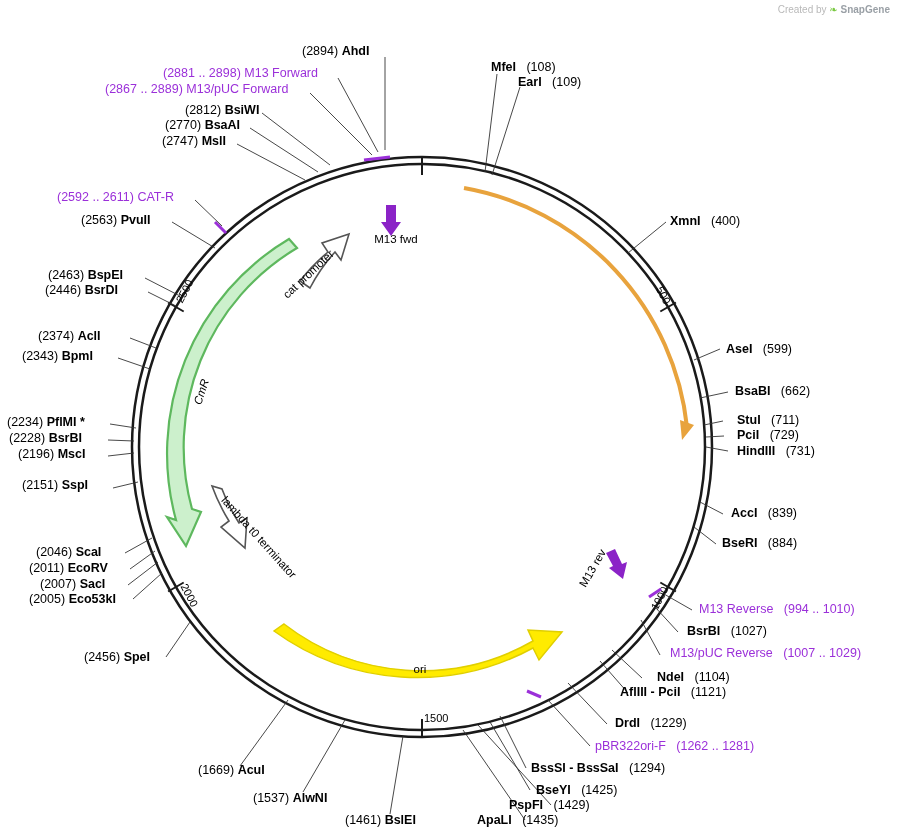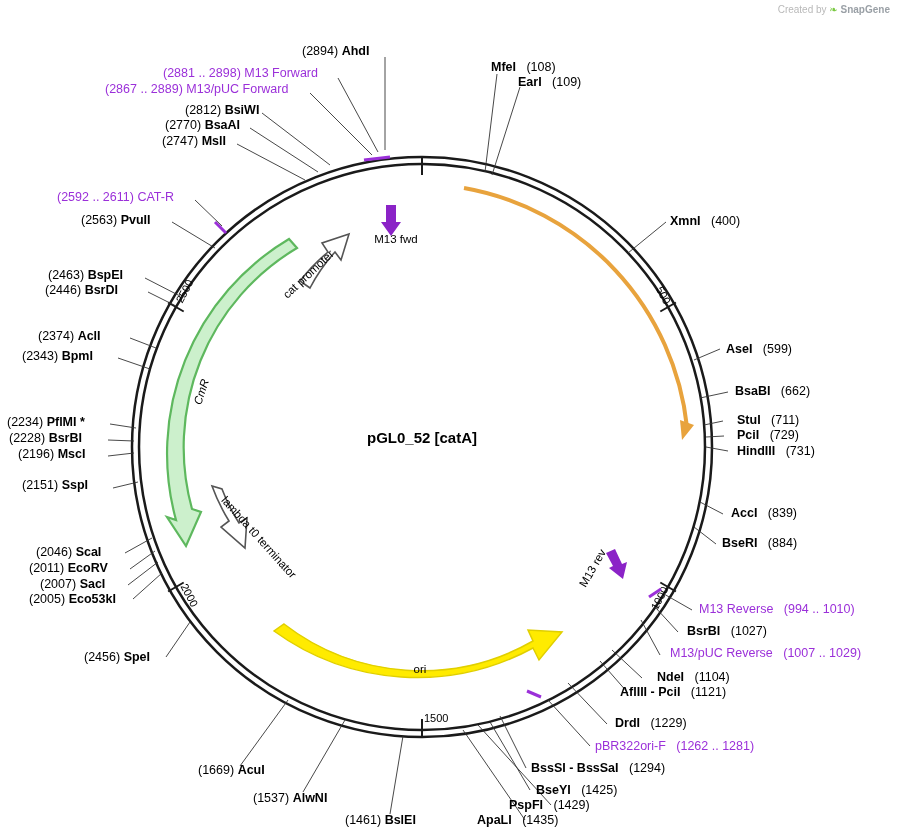--- a/index.html
+++ b/index.html
@@ -157,21 +157,20 @@
       <line x1="628" y1="693" x2="600" y2="661"></line>
       <line x1="607" y1="724" x2="568" y2="683"></line>
       <line x1="590" y1="746" x2="548" y2="700"></line>
       <line x1="526" y1="768" x2="500" y2="716"></line>
       <line x1="530" y1="790" x2="490" y2="722"></line>
       <line x1="551" y1="805" x2="478" y2="725"></line>
       <line x1="525" y1="820" x2="463" y2="730"></line>
     </g>
   </svg>
 
-  <div class="title" style="left:0;top:429px;width:844px;text-align:center;">pGL0_52 [catA]</div>
 
   <div class="lbl" style="left:302px;top:44px;"><span class="pos">(2894)</span> <span class="nm">AhdI</span></div>
 
   <div class="lbl purple" style="left:163px;top:66px;text-align:center;"><span class="pos">(2881 .. 2898)</span> <span class="nm">M13 Forward</span></div>
 
   <div class="lbl purple" style="left:105px;top:82px;"><span class="pos">(2867 .. 2889)</span> <span class="nm">M13/pUC Forward</span></div>
 
   <div class="lbl" style="left:185px;top:103px;"><span class="pos">(2812)</span> <span class="nm">BsiWI</span></div>
 
   <div class="lbl" style="left:165px;top:118px;"><span class="pos">(2770)</span> <span class="nm">BsaAI</span></div>

